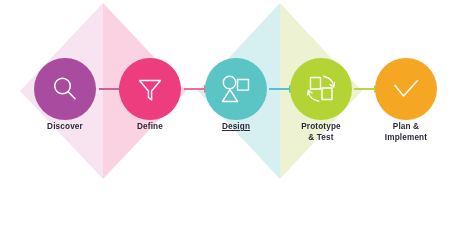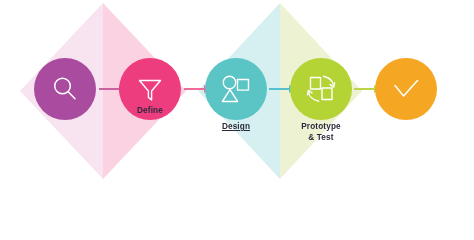--- a/index.html
+++ b/index.html
@@ -55,29 +55,30 @@
   </div>
 
   <div class="circle" style="left: 34px; top: 58px; width: 62px; height: 62px; background: rgb(169, 75, 158);">
     <span>
       <svg width="34" height="34" viewBox="0 0 34 34" fill="none" stroke="#ffffff" stroke-width="1.5" stroke-linecap="round">
         <circle cx="14.5" cy="14" r="7.8"></circle>
         <line x1="20.2" y1="19.8" x2="27" y2="26.8"></line>
       </svg>
     </span>
   </div>
+  <div class="label" style="left: 25px; top: 122px; width: 80px;">Discover</div>
 
   <div class="circle" style="left: 119px; top: 58px; width: 62px; height: 62px; background: rgb(238, 61, 127);">
     <span>
       <svg width="34" height="34" viewBox="0 0 34 34" fill="none" stroke="#ffffff" stroke-width="1.4" stroke-linecap="round" stroke-linejoin="round">
         <path d="M6.5 8.5 H27.5 L18.6 19 V28 L15.4 25.4 V19 Z"></path>
       </svg>
     </span>
   </div>
-  <div class="label" style="left: 110px; top: 106px; width: 80px;">Define</div>
+  <div class="label" style="left: 110px; top: 122px; width: 80px;">Define</div>
 
   <div class="circle" style="left: 205px; top: 58px; width: 62px; height: 62px; background: rgb(91, 196, 196);">
     <span>
       <svg width="36" height="34" viewBox="0 0 36 34" fill="none" stroke="#ffffff" stroke-width="1.4" stroke-linejoin="round">
         <circle cx="11.5" cy="10.5" r="6.2"></circle>
         <rect x="19.5" y="7.5" width="11" height="10.6"></rect>
         <path d="M12 17.6 L19.6 29.5 H4.4 Z"></path>
       </svg>
     </span>
   </div>
@@ -98,14 +99,16 @@
   <div class="label" style="left: 281px; top: 122px; width: 80px;">Prototype
 &amp; Test</div>
 
   <div class="circle" style="left: 375px; top: 58px; width: 62px; height: 62px; background: rgb(245, 166, 35);">
     <span>
       <svg width="36" height="34" viewBox="0 0 36 34" fill="none" stroke="#ffffff" stroke-width="1.5" stroke-linecap="round" stroke-linejoin="round">
         <path d="M7 13.5 L15.6 24 L29.5 8.5"></path>
       </svg>
     </span>
   </div>
+  <div class="label" style="left: 366px; top: 122px; width: 80px;">Plan &amp;
+Implement</div>
 
 </div>
 
 </body></html>

